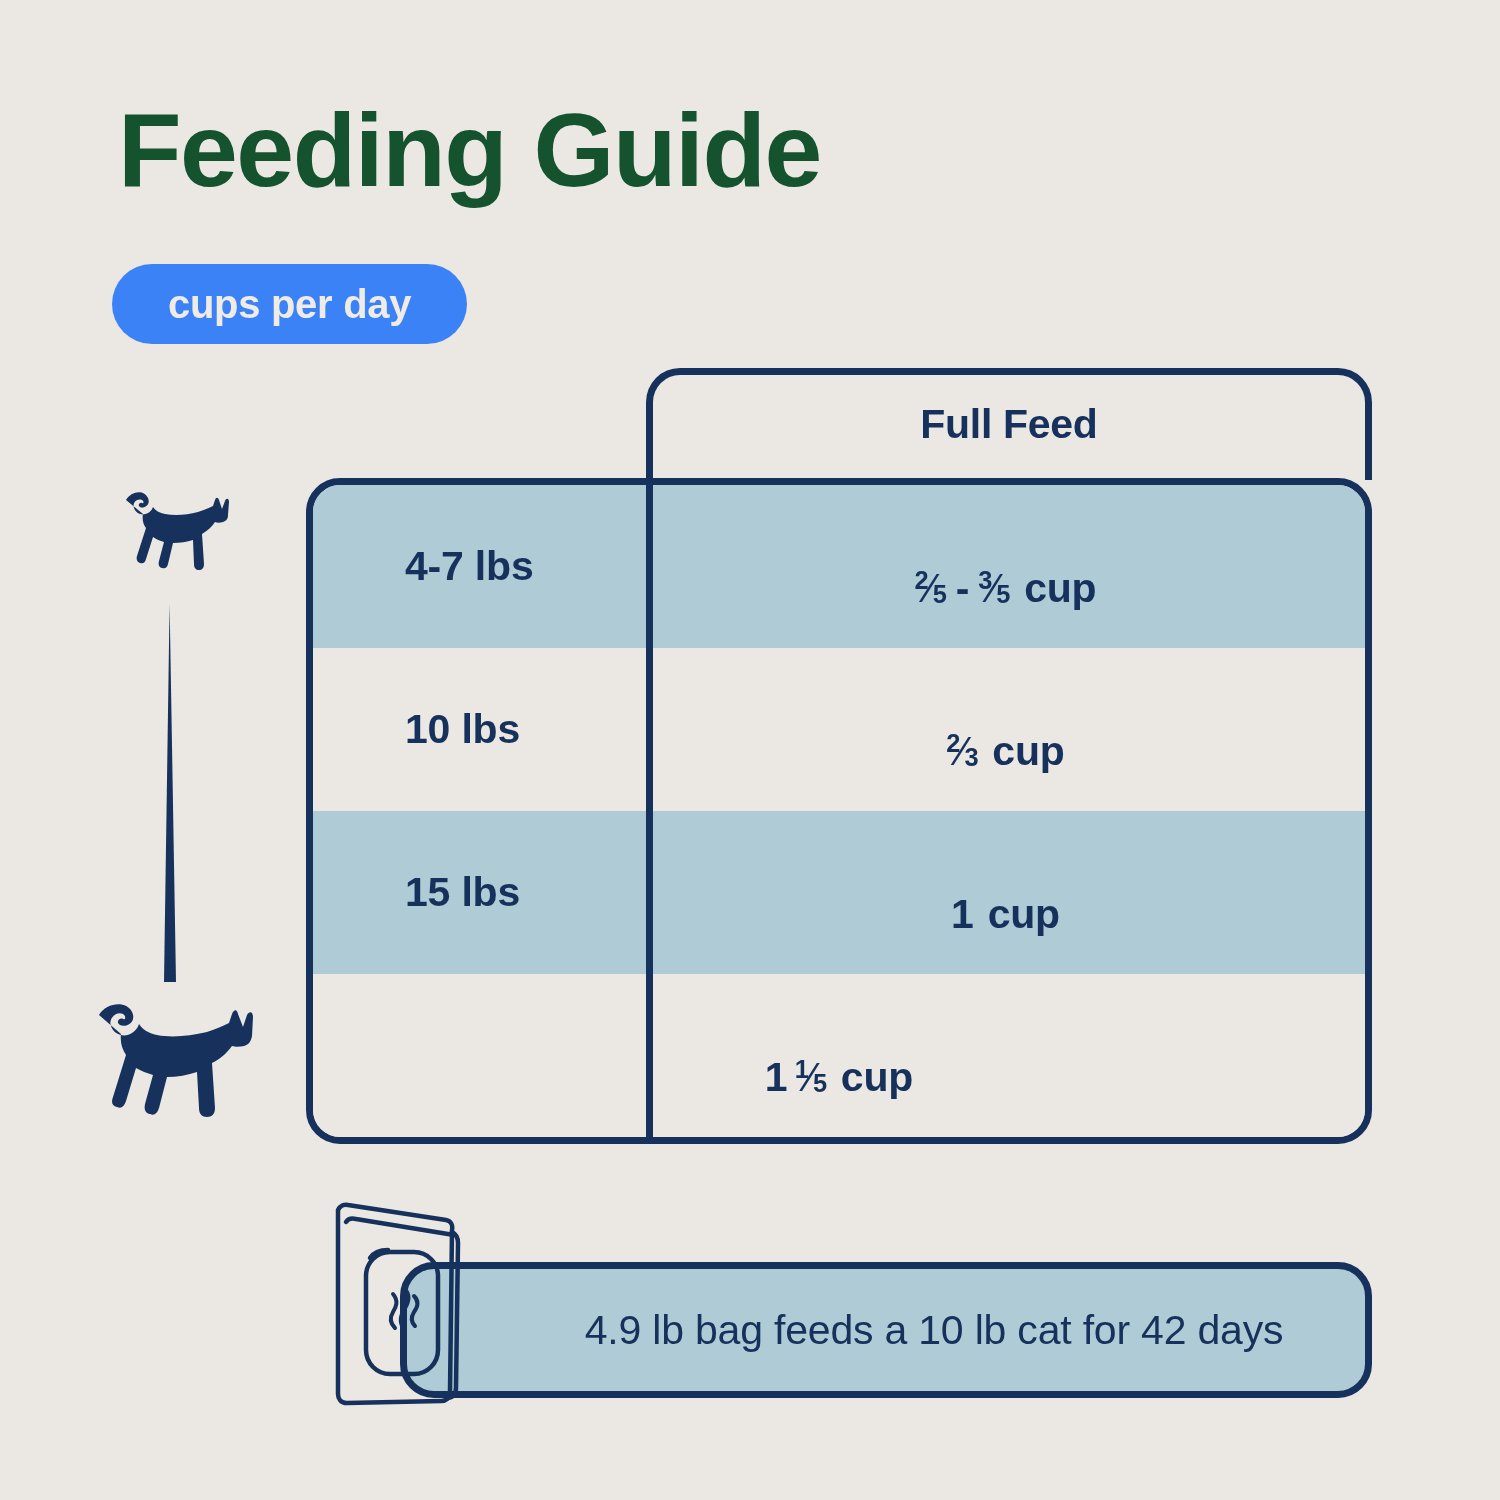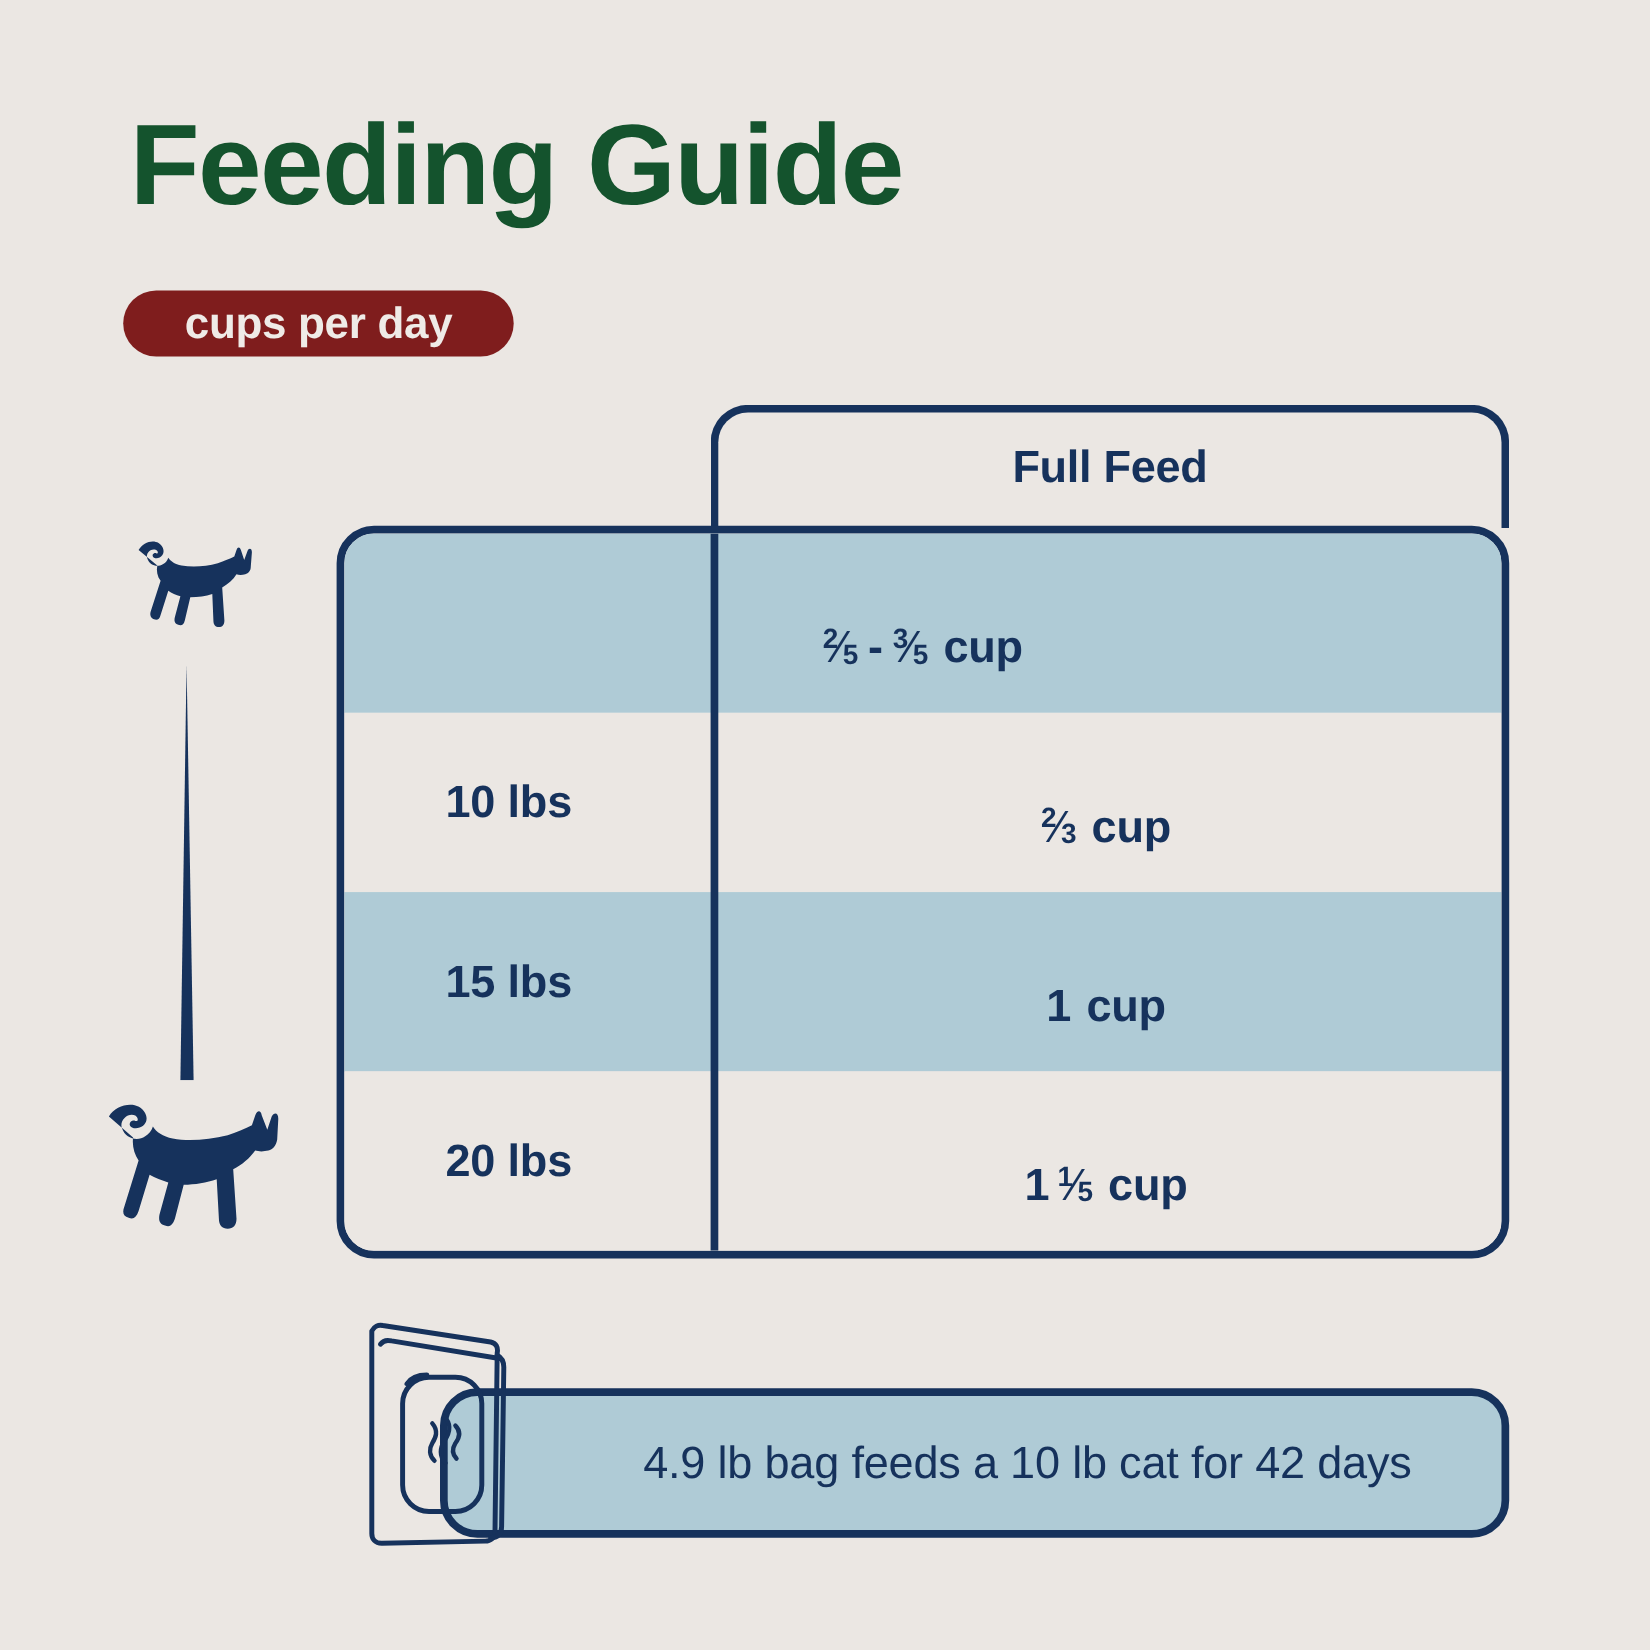--- a/index.html
+++ b/index.html
@@ -27,23 +27,23 @@
     color: #14532d;
     line-height: 1.0;
     white-space: nowrap;
   }
 
   
   #subtitle-pill {
     position: absolute;
     left: 112px;
     top: 264px;
-    height: 60px;
+    height: 80px;
     border-radius: 40px;
-    background: #7f1d1d;
+    background: #3b82f6;
     display: flex;
     align-items: center;
     padding: 0 56px;
     box-sizing: border-box;
   }
   #subtitle-pill .pill-text {
     color: #EFEBE7;
     font-size: 40px;
     font-weight: 700;
     letter-spacing: -0.3px;
@@ -266,20 +266,21 @@
 
 <div class="table-area">
 
   <div class="header-box"></div>
   <div class="header-label">Full Feed</div>
 
   <div class="body-box">
     <div class="rows">
 
       <div class="row band">
+        <div class="cell-weight">4-7 lbs</div>
         <div class="cell-amount">
           <span class="frac"><span class="num">2</span><span class="sl">⁄</span><span class="den">5</span></span>
             <span class="dash">-</span>
             <span class="frac"><span class="num">3</span><span class="sl">⁄</span><span class="den">5</span></span>
             <span class="unit">cup</span>
         </div>
       </div>
 
       <div class="row plain">
         <div class="cell-weight">10 lbs</div>
@@ -291,21 +292,20 @@
 
       <div class="row band">
         <div class="cell-weight">15 lbs</div>
         <div class="cell-amount">
           <span>1</span>
             <span class="unit">cup</span>
         </div>
       </div>
 
       <div class="row plain">
-        <div class="cell-weight">20 lbs</div>
         <div class="cell-amount">
           <span class="lead">1</span>
             <span class="frac"><span class="num">1</span><span class="sl">⁄</span><span class="den">5</span></span>
             <span class="unit">cup</span>
         </div>
       </div>
 
     </div>
     <div class="col-divider"></div>
   </div>

